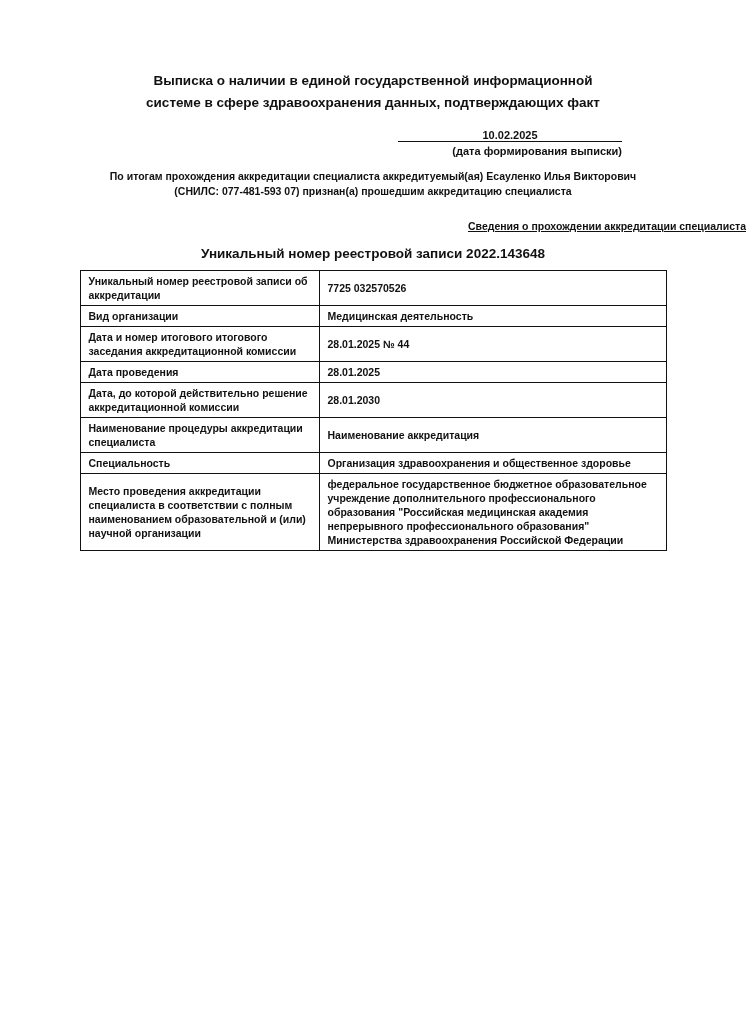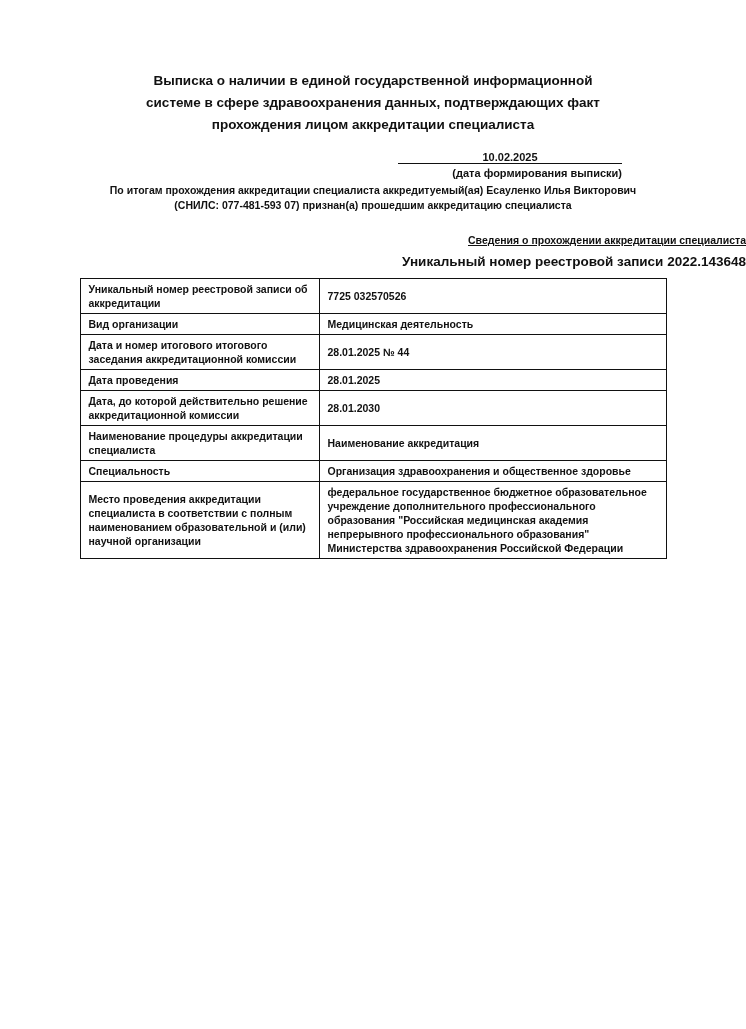--- a/index.html
+++ b/index.html
@@ -33,35 +33,35 @@
   .date-value {
     text-align: center;
     padding-bottom: 0;
     border-bottom: 1.6px solid #111111;
   }
   .date-caption {
     text-align: right;
     padding-top: 3px;
   }
   .intro-paragraph {
-    margin: 4px auto 0 auto;
+    margin: 12px auto 0 auto;
     width: 566px;
     text-align: center;
     font-size: 10.5px;
     line-height: 14.5px;
   }
   .section-heading {
     margin: 22px auto 0 auto;
     text-align: right;
     font-size: 10.5px;
     text-decoration: underline;
   }
   .registry-heading {
-    margin: 8px auto 0 auto;
-    text-align: right;
+    margin: 14px auto 0 auto;
+    text-align: center;
     font-size: 13.5px;
   }
   table.acc-table {
     margin: 9px auto 0 auto;
     width: 568px;
     border-collapse: collapse;
     border: 1.6px solid #111111;
     table-layout: fixed;
   }
   table.acc-table td {
@@ -77,21 +77,20 @@
   td.value-cell { width: 330px; }
 </style>
 </head>
 <body>
 
 <div class="page">
 
   <div class="doc-title">
     <div>Выписка о наличии в единой государственной информационной</div>
     <div>системе в сфере здравоохранения данных, подтверждающих факт</div>
-    <div>прохождения лицом аккредитации специалиста</div>
   </div>
 
   <div class="date-block">
     <div class="date-value">10.02.2025</div>
     <div class="date-caption">(дата формирования выписки)</div>
   </div>
 
   <div class="intro-paragraph">По итогам прохождения аккредитации специалиста аккредитуемый(ая) Есауленко Илья Викторович (СНИЛС: 077-481-593 07) признан(а) прошедшим аккредитацию специалиста</div>
 
   <div class="section-heading">Сведения о прохождении аккредитации специалиста</div>

